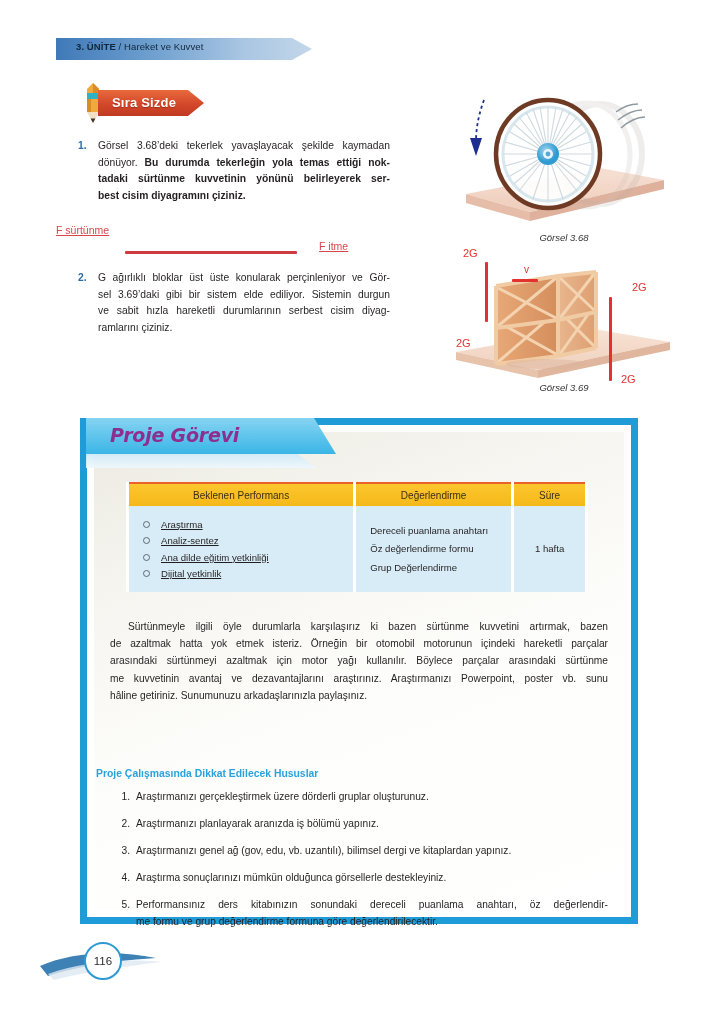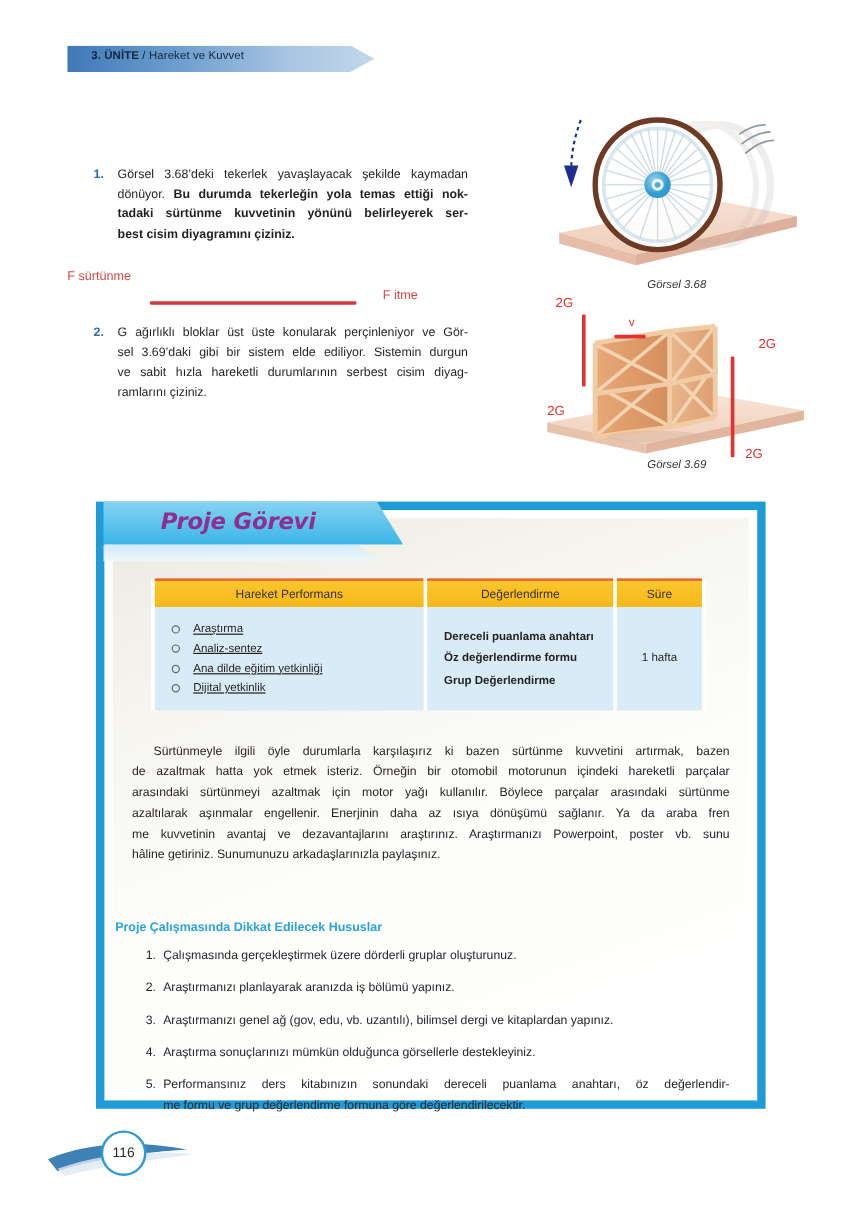--- a/index.html
+++ b/index.html
@@ -54,21 +54,21 @@
   .q .body b{font-weight:bold;}
   #q1{left:78px;top:138px;width:312px;}
   #q2{left:78px;top:270px;width:312px;}
 
   
   .q .body .ln{display:block;}
   .q .body .ln.j{text-align:justify;text-align-last:justify;}
 
   
   .fd{position:absolute;left:56px;top:224px;width:340px;height:36px;}
-  .fd .lbl{position:absolute;color:#d8474b;font-size:10.5px;white-space:nowrap;}
+  .fd .lbl{position:absolute;color:#d8474b;font-size:10.5px;white-space:nowrap;text-decoration:underline;}
   .fd .l-left{left:0px;top:0px;}
   .fd .l-right{left:263px;top:16px;}
   .fd .bar{
     position:absolute;left:69px;top:27px;width:172px;height:2.6px;
     background:#cf3a3f;border-radius:1px;
   }
 
   
   .fig{position:absolute;}
   #fig368{left:448px;top:76px;width:232px;height:152px;background:#fff;}
@@ -104,21 +104,20 @@
     position:absolute;left:86px;top:454px;width:230px;height:14px;
     background:linear-gradient(180deg,#cfeaf8 0%,#eef8fd 100%);
     clip-path:polygon(0 0, 212px 0, 230px 100%, 0 100%);
     z-index:4;opacity:.9;
   }
   .pg-title{
     position:absolute;left:110px;top:424px;z-index:6;
     font-size:19px;font-weight:bold;font-style:italic;
     color:#8e2f8f;letter-spacing:-.2px;
     font-family:"DejaVu Sans", sans-serif;
-    margin-left:24px;
   }
 
   
   .ptable{
     position:absolute;left:126px;top:482px;width:462px;
     border-collapse:collapse;font-size:9.6px;
   }
   .ptable th{
     background:linear-gradient(180deg,#fbc62d 0%,#f5b81b 100%);
     border-top:2px solid #e8622a;
@@ -132,21 +131,21 @@
     vertical-align:middle;padding:0;
   }
   .ptable td.c1{padding:7px 0 7px 14px;}
   .ptable td.c2{padding:7px 0 7px 14px;}
   .ptable td.c3{text-align:center;}
   .perf-item{display:flex;align-items:center;margin:5.5px 0;text-decoration:underline;}
   .perf-bullet{
     width:5px;height:5px;border:1px solid #5d6a72;border-radius:50%;
     margin-right:11px;flex:none;background:#d8ecf7;
   }
-  .eval-item{margin:7.5px 0;font-weight:bold;}
+  .eval-item{margin:7.5px 0;}
 
   
   .ptext{
     position:absolute;left:110px;top:618px;width:498px;
     font-size:10.2px;line-height:17.2px;text-align:justify;
   }
   .ptext .ln{display:block;}
   .ptext .ln.j{text-align-last:justify;}
   .ptext .indent{display:inline-block;width:18px;}
 
@@ -178,20 +177,34 @@
 
 <div class="page">
 
   <div class="unit-band">
     <div class="bg"></div>
     <div class="txt">
       <b>3. ÜNİTE</b><span> / </span><i>Hareket ve Kuvvet</i>
     </div>
   </div>
 
+  <div class="sirasizde">
+    <svg class="pencil" viewBox="0 0 22 44">
+      <polygon points="11,1 17,7 17,11 5,11 5,7" fill="#f0a93c"></polygon>
+      <rect x="5" y="11" width="12" height="6" fill="#2fb3c4"></rect>
+      <rect x="5" y="17" width="12" height="13" fill="#f0a93c"></rect>
+      <rect x="5" y="17" width="4" height="13" fill="#d98c26"></rect>
+      <polygon points="5,30 17,30 11,41" fill="#f2e0c6"></polygon>
+      <polygon points="8.6,36.6 13.4,36.6 11,41" fill="#4a3326"></polygon>
+      <polygon points="11,1 17,7 17,11 11,11" fill="#d98c26"></polygon>
+    </svg>
+    <div class="ss-arrow">
+      <span>Sıra Sizde</span>
+    </div>
+  </div>
 
   <div class="q" id="q1">
     <div class="num">1.</div>
     <div class="body">
       <span class="ln j">Görsel 3.68’deki tekerlek yavaşlayacak şekilde kaymadan</span>
       <span class="ln j"><span>dönüyor. </span><b>Bu durumda tekerleğin yola temas ettiği nok-</b></span>
       <b class="ln j">tadaki sürtünme kuvvetinin yönünü belirleyerek ser-</b>
       <b class="ln">best cisim diyagramını çiziniz.</b>
     </div>
   </div>
@@ -362,21 +375,21 @@
   <div class="pbox">
     <div class="pbox-inner"></div>
   </div>
   <div class="pg-banner2"></div>
   <div class="pg-banner"></div>
   <div class="pg-title">Proje Görevi</div>
 
   <table class="ptable">
     <thead>
       <tr>
-        <th style="width:232px">Hareket Performans</th>
+        <th style="width:232px">Beklenen Performans</th>
         <th style="width:158px">Değerlendirme</th>
         <th style="width:72px">Süre</th>
       </tr>
     </thead>
     <tbody>
       <tr>
         <td class="c1">
           <div class="perf-item">
             <span class="perf-bullet"></span>
             <span>Araştırma</span>
@@ -401,32 +414,31 @@
         </td>
         <td class="c3">1 hafta</td>
       </tr>
     </tbody>
   </table>
 
   <div class="ptext">
     <span class="ln j"><span class="indent"></span><span>Sürtünmeyle ilgili öyle durumlarla karşılaşırız ki bazen sürtünme kuvvetini artırmak, bazen</span></span>
     <span class="ln j">de azaltmak hatta yok etmek isteriz. Örneğin bir otomobil motorunun içindeki hareketli parçalar</span>
     <span class="ln j">arasındaki sürtünmeyi azaltmak için motor yağı kullanılır. Böylece parçalar arasındaki sürtünme</span>
-    <span class="ln j">azaltılarak aşınmalar engellenir. Enerjinin daha az ısıya dönüşümü sağlanır. Ya da araba fren</span>
     <span class="ln j">me kuvvetinin avantaj ve dezavantajlarını araştırınız. Araştırmanızı Powerpoint, poster vb. sunu</span>
     <span class="ln">hâline getiriniz. Sunumunuzu arkadaşlarınızla paylaşınız.</span>
   </div>
 
   <div class="psub">Proje Çalışmasında Dikkat Edilecek Hususlar</div>
 
   <div class="plist">
     <div class="item">
       <span class="n">1.</span>
       <span class="t">
-          <span class="ln">Çalışmasında gerçekleştirmek üzere dörderli gruplar oluşturunuz.</span>
+          <span class="ln">Araştırmanızı gerçekleştirmek üzere dörderli gruplar oluşturunuz.</span>
         </span>
     </div>
     <div class="item">
       <span class="n">2.</span>
       <span class="t">
           <span class="ln">Araştırmanızı planlayarak aranızda iş bölümü yapınız.</span>
         </span>
     </div>
     <div class="item">
       <span class="n">3.</span>

